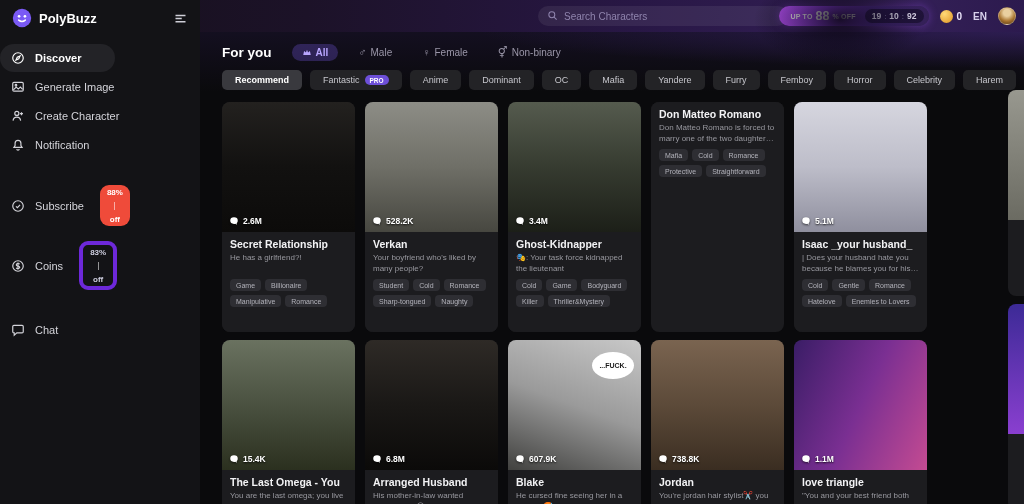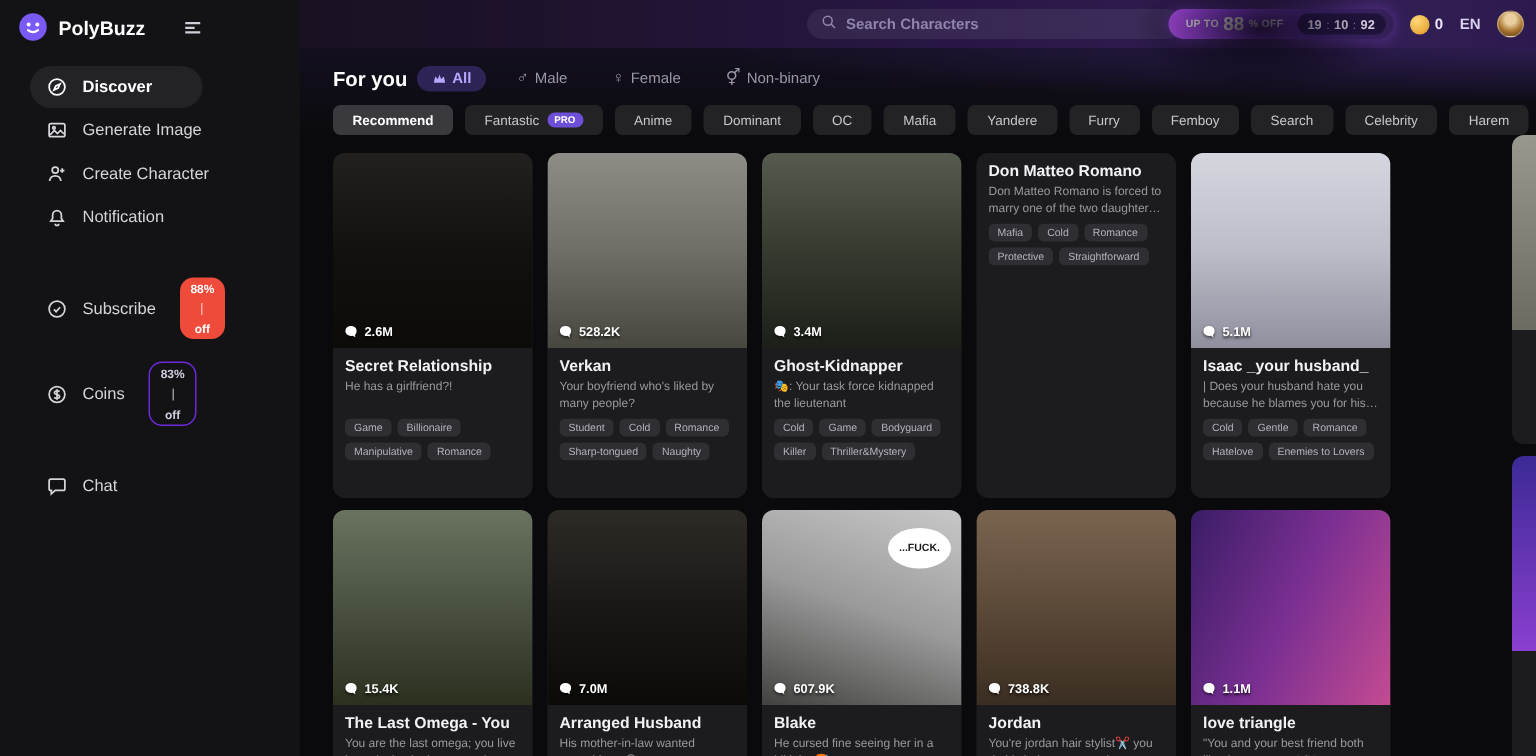--- a/index.html
+++ b/index.html
@@ -8,21 +8,21 @@
   .app { position:relative; width:1024px; height:504px; }
 
   
   .topbar { position:absolute; top:0; left:0; width:1024px; height:32px; z-index:5;
     background:linear-gradient(90deg,#151019 0%,#1c1228 30%,#281745 62%,#342057 88%,#2c1a4e 100%); }
   .header-art { position:absolute; left:740px; top:0; width:200px; height:66px; z-index:6; pointer-events:none;
     background:radial-gradient(60% 95% at 50% 30%, rgba(8,5,14,.85), rgba(8,5,14,0) 72%); }
   .search { position:absolute; left:538px; top:6px; width:250px; height:20px; border-radius:10px;
     background:rgba(255,255,255,.07); display:flex; align-items:center; padding:0 9px; gap:6px; z-index:7; }
   .search svg { width:11px; height:11px; color:#8f84ad; flex:none; }
-  .search input { background:transparent; border:none; outline:none; color:#cfc6e8; font-size:10px; width:100%;font-weight:bold; }
+  .search input { background:transparent; border:none; outline:none; color:#cfc6e8; font-size:10px; width:100%; }
   .search input::placeholder { color:#8f84ad; }
   .hright { position:absolute; right:8px; top:0; height:32px; display:flex; align-items:center; gap:11px; z-index:8; }
   .promo { height:20px; border-radius:10px; display:flex; align-items:center; padding:0 5px 0 11px; gap:2px; cursor:pointer;
     background:linear-gradient(90deg,#b44ff0 0%,#8a3fe0 32%,#4a2a86 62%,#332055 100%);
     box-shadow:0 0 10px rgba(150,80,240,.45); }
   .promo .p-sm { font-size:7px; font-weight:700; color:#fff; letter-spacing:.2px; }
   .promo .p-big { font-size:12.5px; font-weight:800; color:#fff; margin:0 1px; }
   .countdown { display:flex; align-items:center; gap:3px; margin-left:7px;
     background:rgba(10,5,25,.5); border-radius:9px; padding:2px 7px; }
   .chip { font-size:8.5px; font-weight:700; color:#ece6fb; }
@@ -30,42 +30,42 @@
   .coins-top { display:flex; align-items:center; gap:4px; color:#ece6fb; font-size:10px; font-weight:700; cursor:pointer; }
   .coin-dot { width:13px; height:13px; border-radius:50%;
     background:radial-gradient(circle at 35% 30%,#ffd978,#e8a93c 70%,#b87b1e); }
   .lang { font-size:10px; color:#d8d2ec; font-weight:700; cursor:pointer; }
   .avatar { width:18px; height:18px; border-radius:50%; cursor:pointer;
     background:radial-gradient(circle at 50% 30%,#e9cf9f 25%,#a8742f 60%,#4a3012);
     border:1px solid rgba(255,255,255,.28); }
 
   
   .sidebar { position:absolute; left:0; top:0; width:200px; height:504px; background:#131316; z-index:10; }
-  .logo-row { display:flex; align-items:center; padding:8px 12px 10px 12px; }
+  .logo-row { display:flex; align-items:center; padding:8px 12px 10px 12px;justify-content:space-between; }
   .logo { display:flex; align-items:center; gap:7px; color:#fff; font-weight:800; font-size:13px; cursor:pointer; }
   .logo-ic { width:20px; height:20px; display:inline-flex; }
   .burger { width:15px; height:15px; color:#cfcfd8; margin-left:24px; cursor:pointer; display:inline-flex; }
-  nav { padding:6px 8px 0 20px; }
+  nav { padding:6px 8px 0 0; }
   .nav-item { display:flex; align-items:center; gap:10px; color:#d4d4da; font-size:11px;
     padding:7px 22px 7px 11px; border-radius:16px; width:fit-content; cursor:pointer; margin-bottom:1px; }
   .nav-item svg { width:14px; height:14px; flex:none; }
   .nav-item.active { background:#232327; color:#fff; font-weight:600; padding-right:34px; }
   .spacer { height:18px; }
   .sbadge { display:flex; align-items:center; gap:5px; border-radius:9px; font-size:8px; font-weight:700;
     padding:2.5px 7px; margin-left:6px;flex-direction:column; }
   .sbadge .bd { width:1px; height:8px; background:rgba(255,255,255,.55); }
   .sbadge.solid { background:#ef4b3a; color:#fff; }
-  .sbadge.outline { border:1px solid #6d28d9; color:#cfcfe0; }
+  .sbadge.outline { border:4px solid #6d28d9; color:#cfcfe0; }
 
   
   main { position:absolute; left:200px; top:32px; width:824px; height:472px; overflow:hidden; }
   .band { position:absolute; top:0; left:0; right:0; height:60px; pointer-events:none;
     background:radial-gradient(120% 110% at 100% 0%, rgba(70,42,130,.5), rgba(0,0,0,0) 55%),
                linear-gradient(180deg, rgba(40,26,74,.32), rgba(0,0,0,0)); }
-  .foryou { display:flex; align-items:center; padding:12px 0 0 22px; position:relative; }
+  .foryou { display:flex; align-items:center; gap:14px; padding:12px 0 0 22px; position:relative; }
   .foryou h2 { font-size:13.5px; color:#fff; font-weight:800; margin-right:6px; }
   .gtab { display:flex; align-items:center; gap:4px; font-size:10px; color:#9a96a8;
     padding:3px 10px; border-radius:13px; cursor:pointer; }
   .gtab.active { background:rgba(124,92,246,.28); color:#b9a6ff; font-weight:700; }
   .gtab .gi { font-size:11px; line-height:1; display:inline-flex; }
   .gtab .gi svg { width:10px; height:10px; }
   .cats { display:flex; gap:8px; padding:9px 0 0 22px; position:relative; }
   .cat { background:#232326; color:#c6c6cc; font-size:9px; padding:5px 13px; border-radius:5px;
     white-space:nowrap; cursor:pointer; display:flex; align-items:center; gap:5px; flex:none; }
   .cat.active { background:#39393e; color:#fff; font-weight:700; }
@@ -277,21 +277,21 @@
         <div class="cat">
           <span>Yandere</span>
         </div>
         <div class="cat">
           <span>Furry</span>
         </div>
         <div class="cat">
           <span>Femboy</span>
         </div>
         <div class="cat">
-          <span>Search</span>
+          <span>Horror</span>
         </div>
         <div class="cat">
           <span>Celebrity</span>
         </div>
         <div class="cat">
           <span>Harem</span>
         </div>
       </div>
     <div class="grid" id="cards">
         <div class="card">
@@ -419,21 +419,21 @@
           </div>
         </div>
         <div class="card">
           <div class="thumb" style="background: linear-gradient(rgb(46, 42, 38), rgb(26, 24, 22), rgb(11, 10, 9));">
             <div class="views">
               <span style="display: inline-flex;">
                 <svg viewBox="0 0 24 24" fill="currentColor">
                   <path d="M12 3a9 8 0 0 0-9 8 9 8 0 0 0 9 8c1 0 2-.1 2.9-.4L19 21l-.6-3.6A9 8 0 0 0 21 11a9 8 0 0 0-9-8z"></path>
                 </svg>
               </span>
-              <span>7.0M</span>
+              <span>6.8M</span>
             </div>
           </div>
           <div class="info">
             <div class="ctitle">Arranged Husband</div>
             <div class="cdesc">His mother-in-law wanted something...😏</div>
             <div class="tags">
               <span class="tag">Game</span>
               <span class="tag">Billionaire</span>
               <span class="tag">Cold</span>
             </div>

